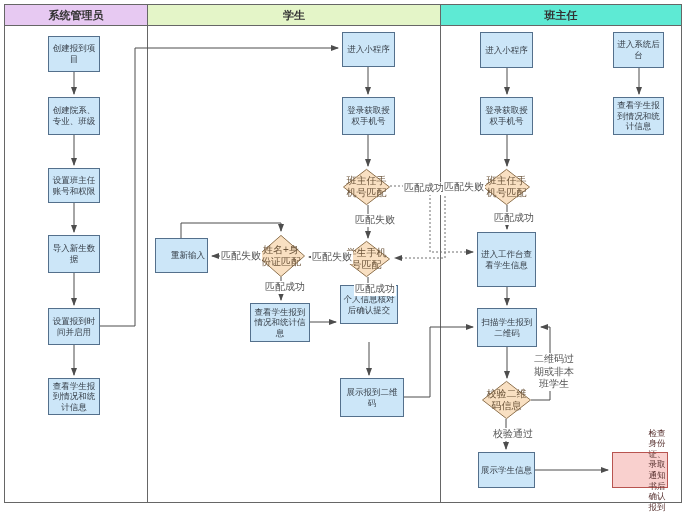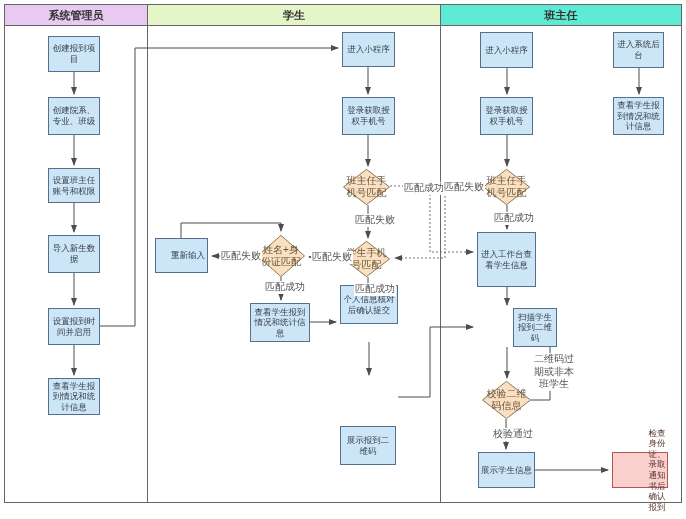--- a/index.html
+++ b/index.html
@@ -138,21 +138,21 @@
 
   <div class="node box" style="left:155px;top:238px;width:53px;height:35px;justify-content:flex-end;">
     <span>重新输入</span>
     </div>
   <div class="node box" style="left:250px;top:303px;width:60px;height:39px;">
     <span>查看学生报到情况和统计信息</span>
     </div>
   <div class="node box" style="left:340px;top:285px;width:58px;height:39px;">
     <span>个人信息核对后确认提交</span>
     </div>
-  <div class="node box" style="left:340px;top:378px;width:56px;height:39px;margin-top:48px;">
+  <div class="node box" style="left:340px;top:378px;width:64px;height:39px;">
     <span>展示报到二维码</span>
     </div>
 
   <div class="node box" style="left:480px;top:32px;width:53px;height:36px;">
     <span>进入小程序</span>
     </div>
   <div class="node box" style="left:613px;top:32px;width:51px;height:36px;">
     <span>进入系统后台</span>
     </div>
   <div class="node box" style="left:613px;top:97px;width:51px;height:38px;">
@@ -165,21 +165,21 @@
   <div class="node diamond" style="left:483px;top:169px;width:47px;height:36px;">
     <svg viewBox="0 0 100 100" preserveAspectRatio="none">
         <polygon points="50,1 99,50 50,99 1,50"></polygon>
       </svg>
     <span class="dlabel">班主任手机号匹配</span>
     </div>
 
   <div class="node box" style="left:477px;top:232px;width:59px;height:55px;">
     <span>进入工作台查看学生信息</span>
     </div>
-  <div class="node box" style="left:477px;top:308px;width:44px;height:39px;margin-left:36px;">
+  <div class="node box" style="left:477px;top:308px;width:60px;height:39px;">
     <span>扫描学生报到二维码</span>
     </div>
 
   <div class="node diamond" style="left:482px;top:381px;width:49px;height:38px;">
     <svg viewBox="0 0 100 100" preserveAspectRatio="none">
         <polygon points="50,1 99,50 50,99 1,50"></polygon>
       </svg>
     <span class="dlabel">校验二维码信息</span>
     </div>
 

